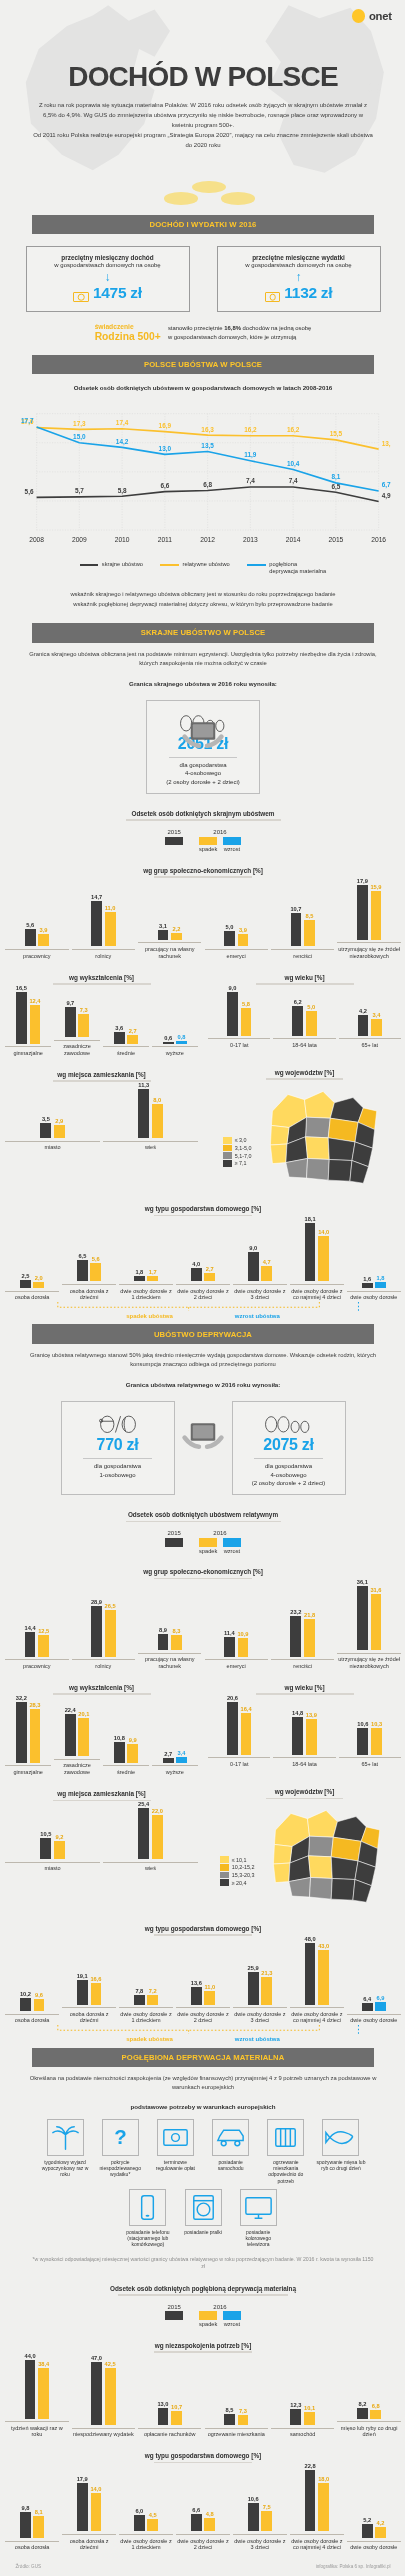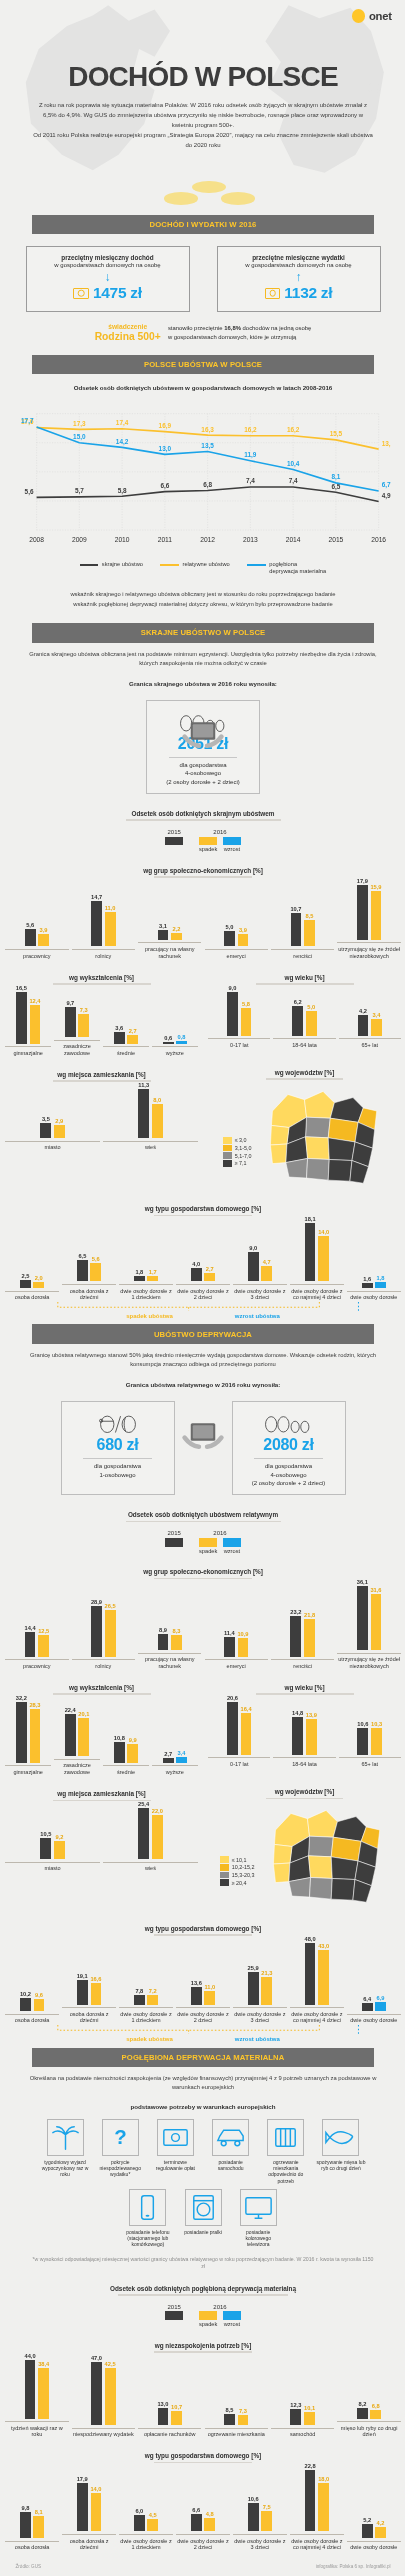--- a/index.html
+++ b/index.html
@@ -36,26 +36,26 @@
   .subtitle { text-align:center; font-size:6.2px; font-weight:bold; color:#2f2f2f; padding:9.3px 20.6px 2.1px; }
 
   
   .coins { height:37px; position:relative; }
   .coin { position:absolute; background:#f6e08a; border-radius:50%; }
   .boxrow { display:flex; gap:27px; justify-content:center; padding:11.3px 0 0; }
   .ibox { width:164px; border:0.5px solid #9b9b9b; background:#f2f2f0; padding:7.2px 5.2px 8.2px; text-align:center; }
   .ibox h4 { font-size:6.4px; font-weight:bold; color:#2f2f2f; }
   .ibox p  { font-size:6px; color:#2f2f2f; margin-top:1px;}
   .arrow { font-size:12px; color:#1aa3e8; line-height:1; margin:3.6px 0 1px; font-weight:bold; }
-  .amtrow { display:flex; align-items:center; justify-content:center; gap:4.1px; }
+  .amtrow { display:flex; align-items:flex-end; justify-content:center; gap:4.1px; }
   .money-ico { width:15.5px; height:10.3px; border:1px solid #f5b921; border-radius:1px; position:relative;}
   .money-ico:after{content:"";position:absolute;left:50%;top:50%;transform:translate(-50%,-50%);width:4.6px;height:4.6px;border:1px solid #f5b921;border-radius:50%;}
   .amt { font-size:15.5px; font-weight:bold; color:#1aa3e8; letter-spacing:-0.3px;}
   .fam500 { display:flex; align-items:center; justify-content:center; gap:7.2px; padding:11.3px 29px 0; }
-  .fam500 .l { text-align:center; line-height:1.15;}
+  .fam500 .l { text-align:left; line-height:1.15;}
   .fam500 .l .s1 { font-size:6.7px; font-weight:bold; color:#f5b921; }
   .fam500 .l .s2 { font-size:10.3px; font-weight:bold; color:#f5b921; }
   .fam500 .r { font-size:5.9px; line-height:1.55; color:#2f2f2f; }
   .fam500 .r b { font-weight:bold; }
 
   
   .linewrap { position:relative; margin:7.2px 15.5px 0; height:155px; }
   .legendrow { display:flex; justify-content:center; gap:17.5px; padding:6.2px 20.6px 0; font-size:5.7px;}
   .legendrow .li { display:flex; gap:3.6px; align-items:flex-start; }
   .legendrow .sw { width:18.5px; height:2.6px; margin-top:2.6px; flex:0 0 auto;}
@@ -700,40 +700,40 @@
       <div class="ppl">
         <svg width="41" height="20.6" viewBox="0 0 80 40">
             <ellipse cx="20" cy="22" rx="13" ry="16" fill="none" stroke="#3d3d3d" stroke-width="1.6"></ellipse>
             <path d="M8 16h24" stroke="#3d3d3d" stroke-width="1.6" fill="none"></path>
             <circle cx="8" cy="15" r="3" fill="none" stroke="#3d3d3d" stroke-width="1.6"></circle>
             <path d="M36 38L46 6" stroke="#3d3d3d" stroke-width="1.6"></path>
             <ellipse cx="62" cy="22" rx="13" ry="16" fill="none" stroke="#3d3d3d" stroke-width="1.6"></ellipse>
             <path d="M56 8c-4 8-4 18 0 28" stroke="#3d3d3d" stroke-width="1.6" fill="none"></path>
           </svg>
       </div>
-      <div class="lamt">680 zł</div>
+      <div class="lamt">770 zł</div>
       <div class="ldiv"></div>
       <div class="ldesc" style="white-space:pre-line">dla gospodarstwa
 1-osobowego</div>
     </div>
     <svg class="wallet" viewBox="0 0 92 70">
       <rect x="22" y="16" width="48" height="34" rx="3" fill="#6b6b6b"></rect>
         <rect x="26" y="20" width="40" height="26" rx="2" fill="#9a9a9a"></rect>
       <path d="M10 44q12 16 28 18M82 44q-12 16-28 18" stroke="#b5b5b5" stroke-width="9" fill="none" stroke-linecap="round"></path>
     </svg>
     <div class="lbox">
       <div class="ppl">
         <svg width="49" height="20.6" viewBox="0 0 96 40">
             <ellipse cx="14" cy="22" rx="11" ry="15" fill="none" stroke="#3d3d3d" stroke-width="1.6"></ellipse>
             <ellipse cx="38" cy="22" rx="11" ry="15" fill="none" stroke="#3d3d3d" stroke-width="1.6"></ellipse>
             <ellipse cx="61" cy="27" rx="8" ry="11" fill="none" stroke="#3d3d3d" stroke-width="1.6"></ellipse>
             <ellipse cx="80" cy="27" rx="8" ry="11" fill="none" stroke="#3d3d3d" stroke-width="1.6"></ellipse>
           </svg>
       </div>
-      <div class="lamt">2080 zł</div>
+      <div class="lamt">2075 zł</div>
       <div class="ldiv"></div>
       <div class="ldesc" style="white-space:pre-line">dla gospodarstwa
 4-osobowego
 (2 osoby dorosłe + 2 dzieci)</div>
     </div>
   </div>
 
   <div class="chart-head" style="padding-top:15.5px">
     <span>Odsetek osób dotkniętych ubóstwem relatywnym</span>
     <div class="rule" style="width:155px"></div>

